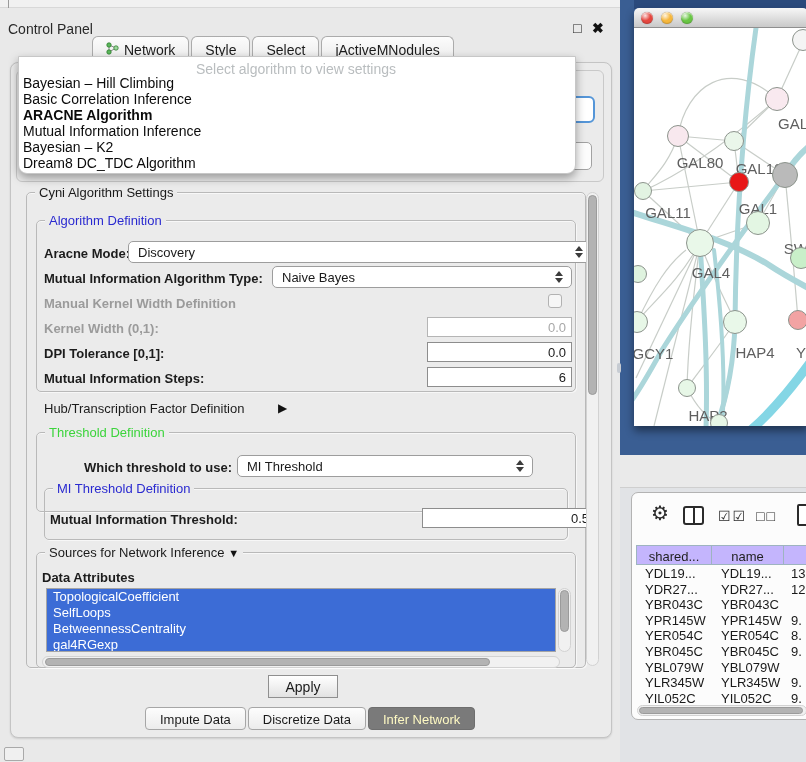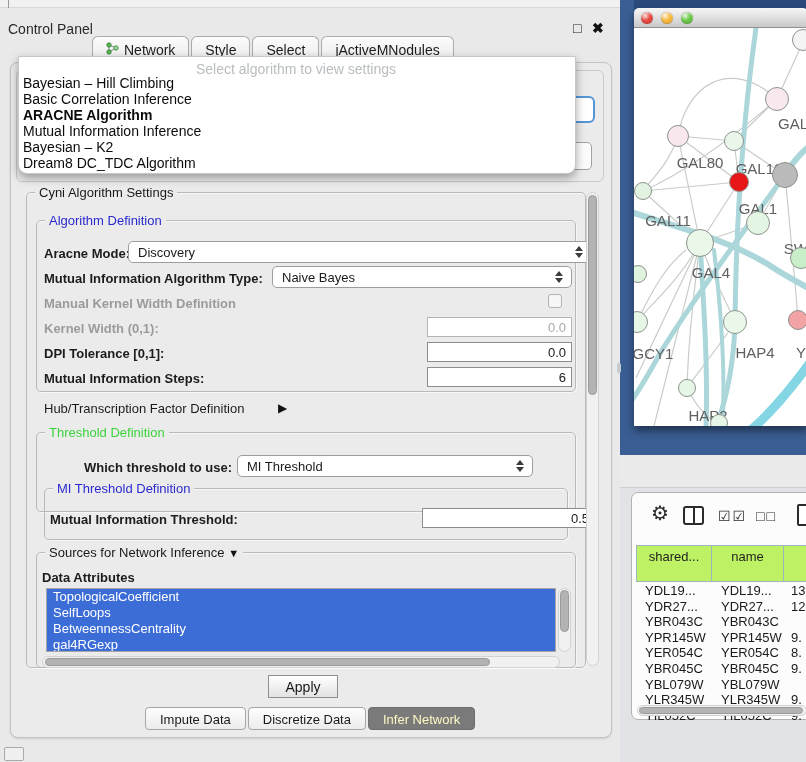--- a/index.html
+++ b/index.html
@@ -98,21 +98,21 @@
   .tp-ic { position:absolute; color:#2b2b2b; }
   #ic-gear { left:19px; top:8px; font-size:20px; }
   #ic-split { left:51px; top:13px; width:21px; height:19px; border:2px solid #2b2b2b; border-radius:3px; background:#fff; }
   #ic-split div { position:absolute; left:8px; top:0; width:2px; height:15px; background:#2b2b2b; }
   #ic-chk { left:86px; top:15px; font-size:14px; letter-spacing:2px; }
   #ic-unchk { left:124px; top:15px; font-size:14px; letter-spacing:2px; }
   #ic-file { left:165px; top:11px; width:15px; height:22px; border:2px solid #2b2b2b; border-radius:2px; background:#fff; }
 
   #tp-table { position:absolute; left:4px; top:52px; width:220px; }
   .th-row { display:flex; }
-  .th { height:37px; background:#bef264; border:1px solid #9eb4c0; margin-right:-1px;
+  .th { height:20px; background:#c4b5fd; border:1px solid #9eb4c0; margin-right:-1px;
         font-size:13px; text-align:center; padding-top:3px; color:#1f1f1f; }
   .tr { display:flex; height:15.6px; }
   .td { font-size:13px; white-space:nowrap; overflow:hidden; padding-top:1px; }
   #tp-hscroll { left:5px; top:212px; width:170px; height:11px; }
 </style>
 </head>
 <body>
 
 <div id="app">
 
@@ -300,21 +300,21 @@
           <div class="node" style="left: 131px; top: 59px; height: 24px; width: 24px; background: rgb(249, 233, 239);"></div>
           <div class="node-label" style="left: 159px; top: 87px;">GAL</div>
           <div class="node" style="left: 33px; top: 97px; height: 22px; width: 22px; background: rgb(248, 232, 238);"></div>
           <div class="node-label" style="left: 66px; top: 126px;">GAL80</div>
           <div class="node" style="left: 90px; top: 103px; height: 20px; width: 20px; background: rgb(234, 246, 234);"></div>
           <div class="node-label" style="left: 125px; top: 132px;">GAL10</div>
           <div class="node" style="left: 95px; top: 144px; height: 20px; width: 20px; background: rgb(232, 23, 23);"></div>
           <div class="node-label" style="left: 124px; top: 172px;">GAL1</div>
           <div class="node" style="left: 138px; top: 134px; height: 26px; width: 26px; background: rgb(186, 186, 186);"></div>
           <div class="node" style="left: 0px; top: 154px; height: 18px; width: 18px; background: rgb(226, 243, 226);"></div>
-          <div class="node-label" style="left: 34px; top: 184px;">GAL11</div>
+          <div class="node-label" style="left: 34px; top: 176px;">GAL11</div>
           <div class="node" style="left: 112px; top: 183px; height: 24px; width: 24px; background: rgb(227, 246, 227);"></div>
           <div class="node-label" style="left: 144px; top: 212px; margin-left: 24px;">SWI4</div>
           <div class="node" style="left: 52px; top: 201px; height: 28px; width: 28px; background: rgb(233, 248, 233);"></div>
           <div class="node-label" style="left: 77px; top: 236px;">GAL4</div>
           <div class="node" style="left: 156px; top: 219px; height: 22px; width: 22px; background: rgb(201, 239, 201);"></div>
           <div class="node" style="left: -5px; top: 237px; height: 18px; width: 18px; background: rgb(223, 243, 223);"></div>
           <div class="node" style="left: -8px; top: 283px; height: 22px; width: 22px; background: rgb(231, 247, 231);"></div>
           <div class="node-label" style="left: 19px; top: 317px;">GCY1</div>
           <div class="node" style="left: 89px; top: 282px; height: 24px; width: 24px; background: rgb(233, 248, 233);"></div>
           <div class="node-label" style="left: 121px; top: 316px;">HAP4</div>

